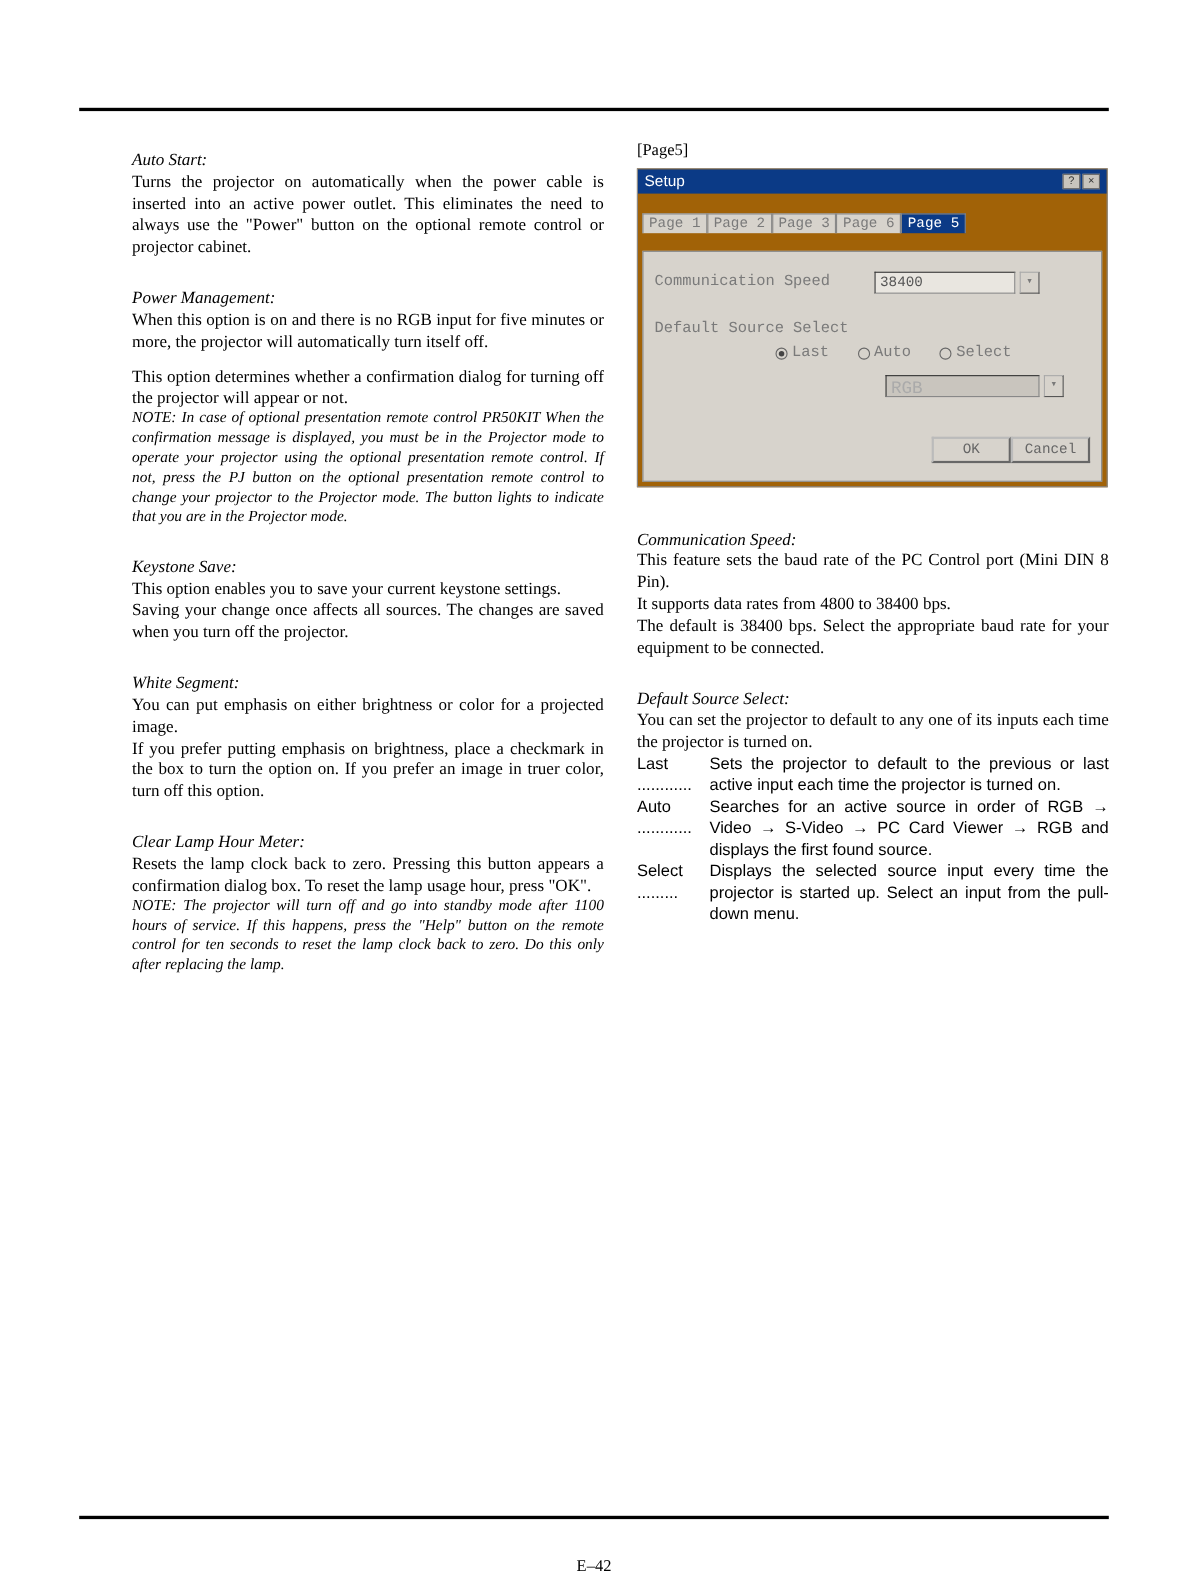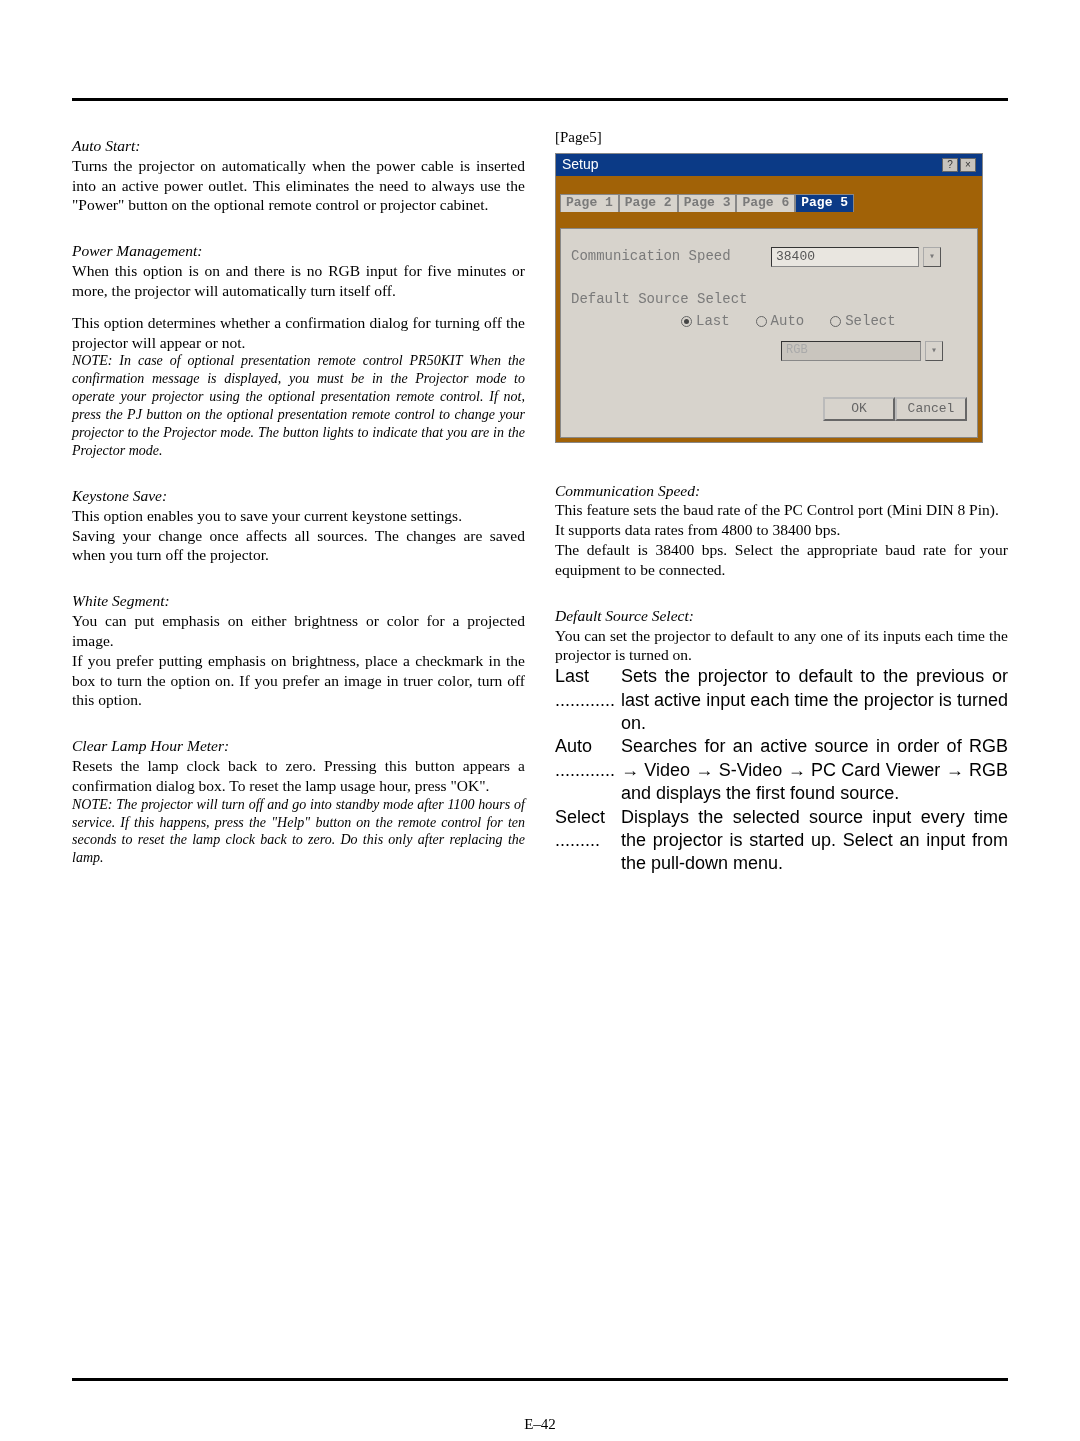--- a/index.html
+++ b/index.html
@@ -1,55 +1,55 @@
 <!DOCTYPE html>
 <html><head>
   <meta charset="utf-8">
   <style>
     * { margin: 0; padding: 0; box-sizing: border-box; }
     body { background: #fff; font-family: "Times New Roman", serif; width: 1080px; height: 1441px; position: relative; }
     .page-content { padding: 100px 72px 40px 72px; }
     .hr-top, .hr-bottom { border: none; border-top: 3px solid #000; margin: 0 72px; }
     .hr-top { position: absolute; top: 98px; left: 0; right: 0; }
     .hr-bottom { position: absolute; bottom: 60px; left: 0; right: 0; }
-    .columns { display: flex; gap: 30px; margin-top: 28px; }
+    .columns { display: flex; gap: 30px; margin-top: 28px; margin-left: 48px; }
     .col { flex: 1; min-width: 0; font-size: 15.5px; line-height: 1.28; }
     .left-col { }
     .right-col { }
     .section-title { font-style: italic; margin-top: 14px; margin-bottom: 0px; }
     .section-title.first { margin-top: 8px; }
     .body-text { text-align: justify; }
     .note-text { font-style: italic; text-align: justify; font-family: Liberation Serif, serif; font-size: 14px; line-height: 1.28; }
     .gap { height: 12px; }
     .page-num { position: absolute; bottom: 8px; left: 0; right: 0; text-align: center; font-size: 15px; }
 
     
     .setup-dialog { margin-top: 6px; width: 428px; border: 1px solid #888; background: #a16207; font-family: "Courier New", monospace; font-size: 14px; color: #7a7a7a; position: relative; }
     .dlg-title { background: #0b3a86; color: #fff; padding: 2px 6px; font-family: Arial, sans-serif; font-size: 14px; display: flex; justify-content: space-between; align-items: center; }
     .dlg-title-btns { display: flex; gap: 2px; }
     .dlg-btn-sm { width: 16px; height: 14px; background: #c8c4bd; border: 1px solid #666; font-size: 10px; line-height: 12px; text-align: center; color: #333; font-family: Arial, sans-serif; }
-    .dlg-tabs { display: flex; padding: 16px 4px; margin-top: 2px; font-weight: bold; }
+    .dlg-tabs { display: flex; padding: 16px 4px; margin-top: 2px; }
     .dlg-tab { border: 1px solid #888; border-bottom: none; padding: 0 5px; font-size: 13px; background: #d7d3cc; margin-right: 0px; }
     .dlg-tab.active { background: #0b3a86; color: #fff; }
     .dlg-body { border: 1px solid #888; margin: 0 4px 4px 4px; padding: 18px 10px 16px 10px; background: #d7d3cc; }
     .dlg-row { display: flex; align-items: center; margin-bottom: 24px; }
     .dlg-label { flex: 0 0 200px; }
     .dlg-field { display: flex; align-items: center; }
-    .dlg-input { border: 1px inset #888; background: #e9e6e0; padding: 1px 4px; width: 148px; height: 20px; font-family: "Courier New", monospace; font-size: 13px; color: #555; }
+    .dlg-input { border: 1px inset #888; background: #e9e6e0; padding: 1px 4px; width: 128px; height: 20px; font-family: "Courier New", monospace; font-size: 13px; color: #555; }
     .dlg-dropdown-arrow { width: 18px; height: 20px; border: 1px outset #aaa; background: #d7d3cc; text-align: center; line-height: 18px; font-size: 10px; margin-left: 4px; }
     .dlg-radio-row { display: flex; gap: 26px; margin-top: 4px; margin-left: 110px; align-items: center; }
     .dlg-radio { display: flex; align-items: center; gap: 4px; }
     .radio-dot { width: 11px; height: 11px; border: 1px solid #666; border-radius: 50%; display: inline-block; position: relative; }
     .radio-dot.checked::after { content: ""; position: absolute; top: 2px; left: 2px; width: 5px; height: 5px; background: #444; border-radius: 50%; }
     .dlg-disabled-select { display: flex; margin-top: 10px; margin-left: 210px; }
-    .dlg-disabled-input { border: 1px inset #888; background: #c9c5be; width: 140px; height: 20px; font-size: 12px; color: #aaa; padding: 1px 4px; }
+    .dlg-disabled-input { border: 1px inset #888; background: #c9c5be; width: 140px; height: 20px; font-size: 16px; color: #aaa; padding: 1px 4px; }
     .dlg-buttons { display: flex; justify-content: flex-end; margin-top: 36px; }
     .dlg-button { border: 2px outset #bbb; background: #d7d3cc; width: 72px; height: 24px; font-family: "Courier New", monospace; font-size: 13px; text-align: center; line-height: 20px; color: #666; }
 
-    .def-list { font-family: Arial, Helvetica, sans-serif; font-size: 18px; line-height: 1.3; }
+    .def-list { font-family: Arial, Helvetica, sans-serif; font-size: 15px; line-height: 1.3; }
     .def-row { display: flex; }
     .def-term { flex: 0 0 66px; }
     .def-desc { flex: 1; text-align: justify; }
 
     .page5-label { font-size: 15px; margin-bottom: 4px; }
   </style>
 </head>
 <body>
 
 <hr class="hr-top">

